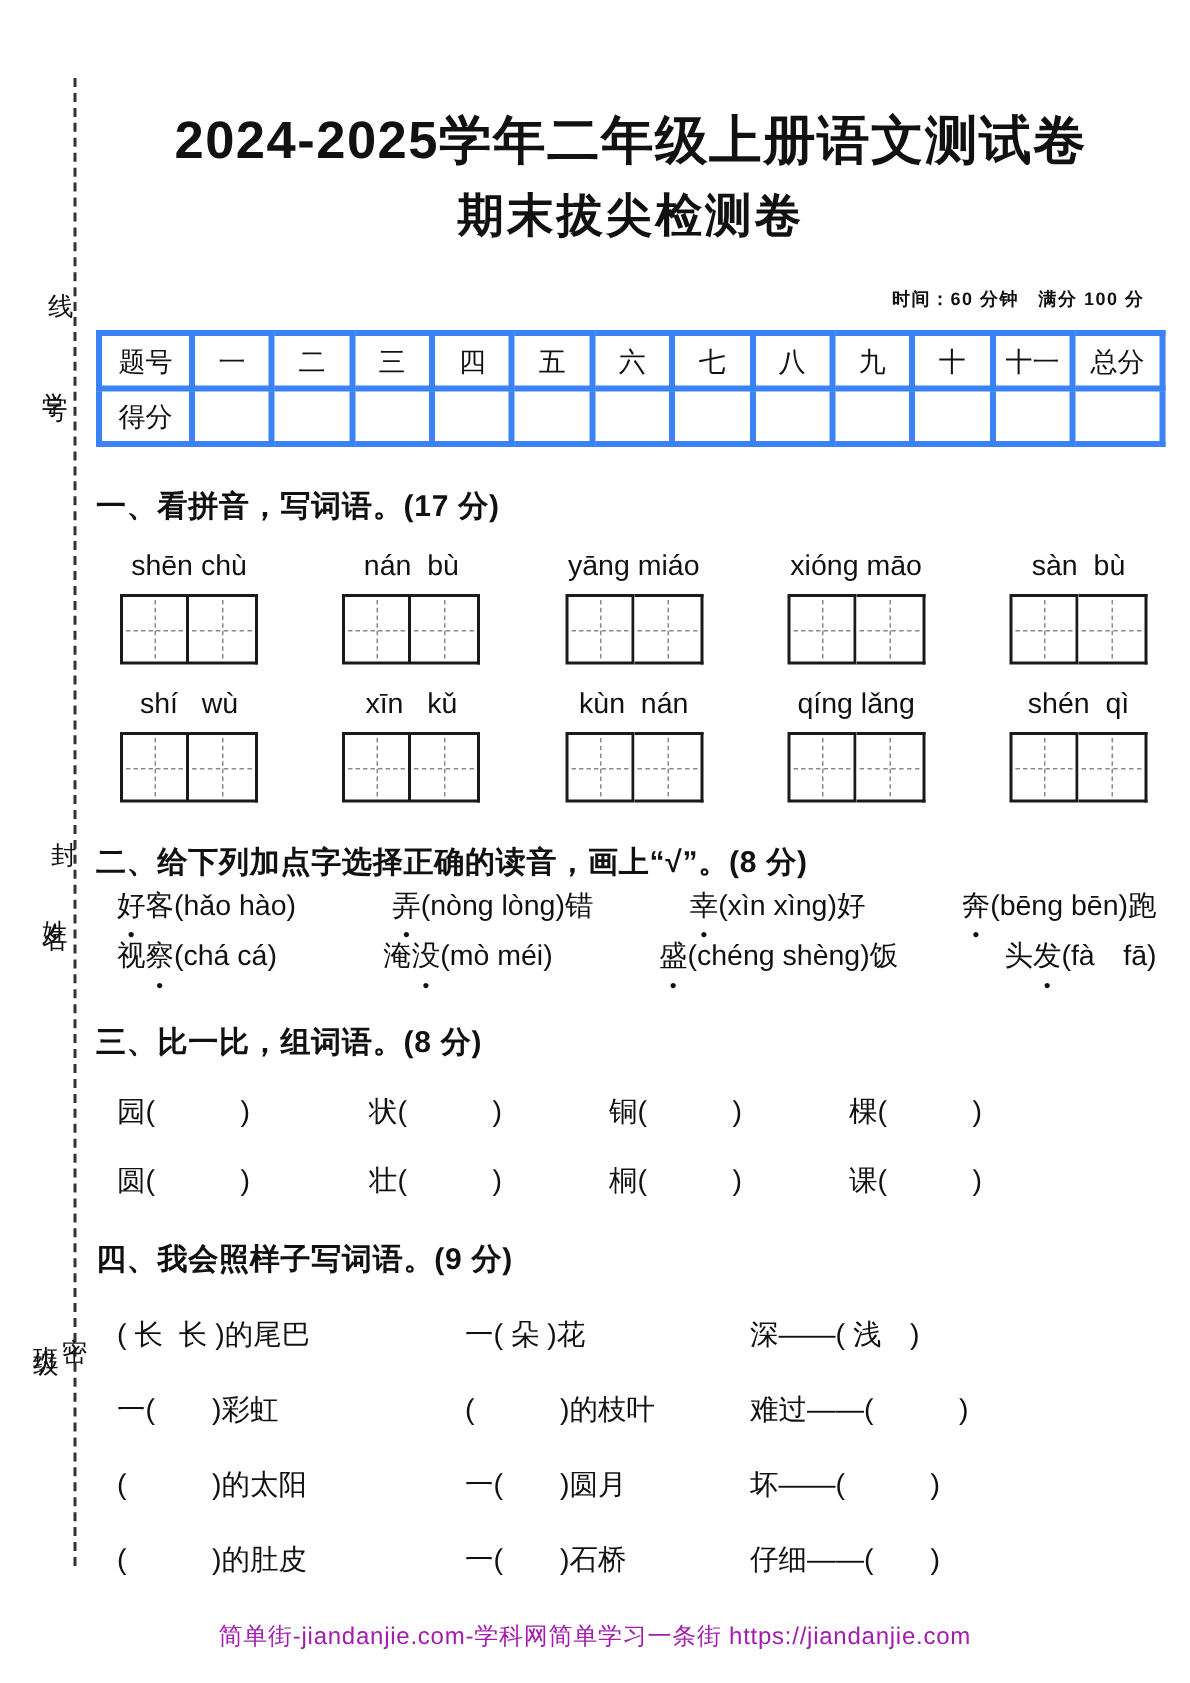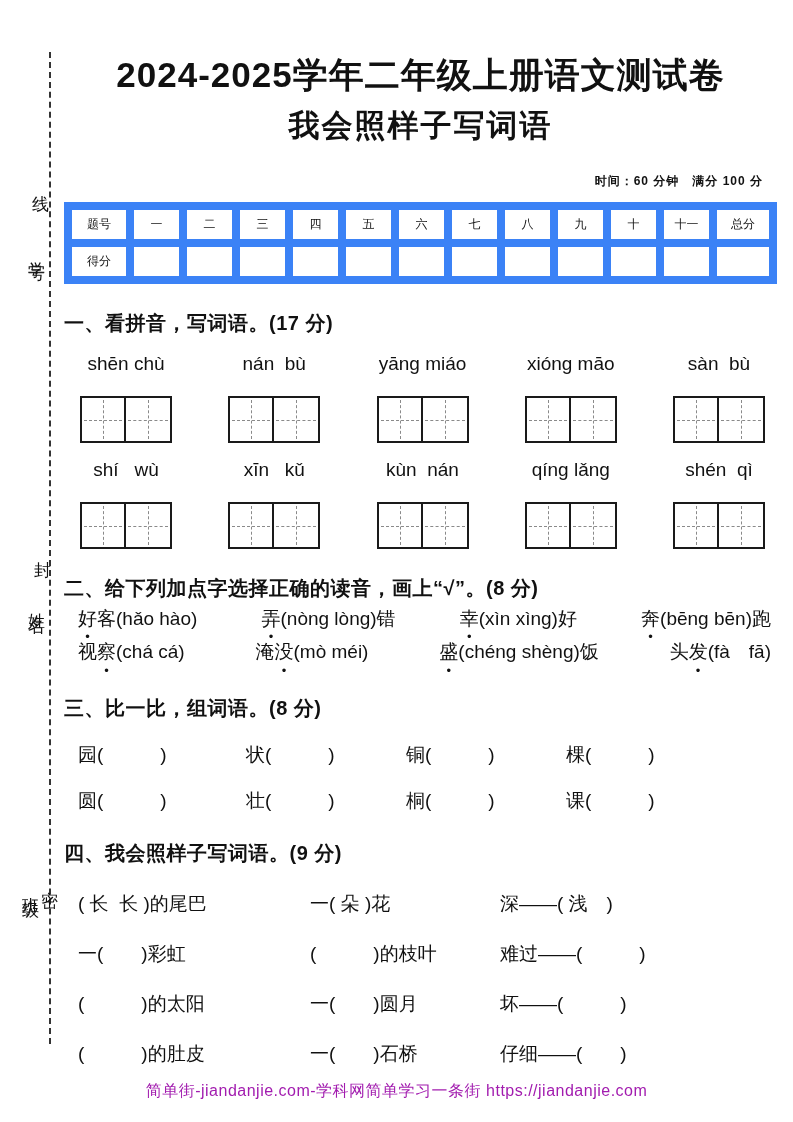--- a/index.html
+++ b/index.html
@@ -5,35 +5,35 @@
   * { margin:0; padding:0; box-sizing:border-box; }
   html,body { background:#ffffff; }
   .page {
     position:relative; width:793px; height:1122px; margin:0 auto;
     background:#fff; color:#111; overflow:hidden;
     font-family:"Liberation Sans","DejaVu Sans",sans-serif;
   }
   .content { position:absolute; left:64px; right:16px; top:0; }
 
   
-  .title1 { margin-top:52px; text-align:center; font-size:35px; font-weight:900; letter-spacing:1px; }
+  .title1 { margin-top:70px; text-align:center; font-size:35px; font-weight:900; letter-spacing:1px; }
   .title2 { margin-top:6px;  text-align:center; font-size:31px; font-weight:900; letter-spacing:2px; }
   .time-info { margin-top:26px; text-align:right; padding-right:14px; font-size:12px; font-weight:700; letter-spacing:1px; }
 
   
   .score-table { width:100%; border-collapse:collapse; table-layout:fixed; margin-top:12px; }
-  .score-table td { border:8px solid #3b82f6; height:37px; text-align:center; font-size:12px; vertical-align:middle; }
+  .score-table td { border:4px solid #3b82f6; height:37px; text-align:center; font-size:18px; vertical-align:middle; }
   .score-table td.col-head { width:62px; }
   .score-table td.col-total { width:60px; }
 
   
   .sec-title { font-size:20px; font-weight:700; margin-top:26px; letter-spacing:0.5px; }
 
   .py-row { display:flex; justify-content:space-between; margin-top:16px; padding:0 12px 0 16px; }
-  .py-col { display:flex; flex-direction:column; align-items:center;gap:14px; }
+  .py-col { display:flex; flex-direction:column; align-items:center; }
   .py { font-size:19px; white-space:pre; }
   .pair { display:flex; margin-top:7px; }
   .box { width:46px; height:47px; border:2px solid #1a1a1a; position:relative; background:#fff; }
   .pair .box + .box { border-left:none; }
   .box::before { content:""; position:absolute; left:2px; right:2px; top:50%; border-top:1.5px dashed #8a8a8a; }
   .box::after  { content:""; position:absolute; top:2px; bottom:2px; left:50%; border-left:1.5px dashed #8a8a8a; }
 
   .s2-row { display:flex; justify-content:space-between; margin-top:0; padding:0 6px 0 14px; font-size:19px; line-height:1.75; white-space:pre; }
   .dotc { position:relative; display:inline-block; }
   .dotc::after { content:"•"; position:absolute; left:0; right:0; bottom:-0.62em; text-align:center; font-size:13px; line-height:1; }
@@ -64,21 +64,21 @@
   <div class="seal-label lbl-line">线</div>
   <div class="seal-label lbl-sid">学号：</div>
   <div class="seal-label lbl-seal">封</div>
   <div class="seal-label lbl-name">姓名：</div>
   <div class="seal-label lbl-secret">密</div>
   <div class="seal-label lbl-class">班级：</div>
 
   <div class="content">
 
     <div class="title1">2024-2025学年二年级上册语文测试卷</div>
-    <div class="title2">我会照样子写词语</div>
+    <div class="title2">期末拔尖检测卷</div>
     <div class="time-info">时间：60 分钟　满分 100 分</div>
 
     <table class="score-table">
       <tbody>
           <tr>
         <td class="col-head">题号</td>
         <td>一</td>
         <td>二</td>
         <td>三</td>
         <td>四</td>

